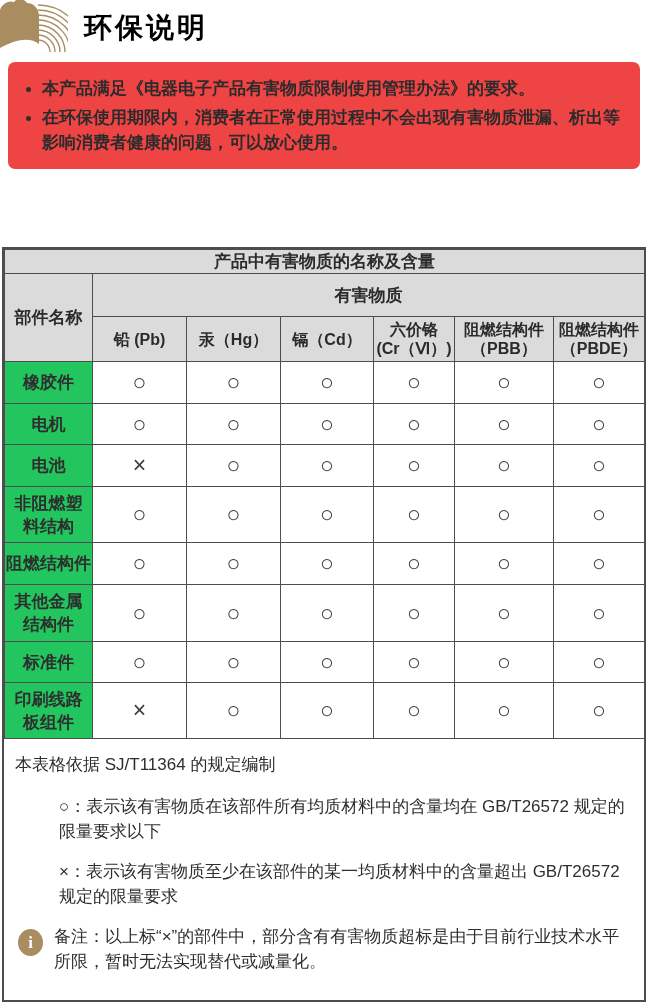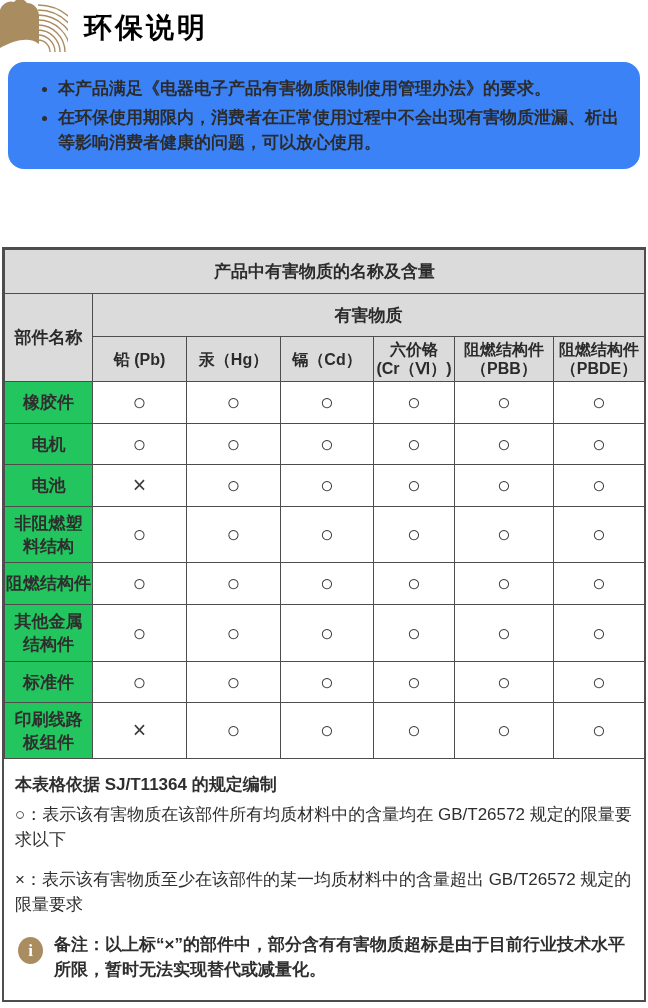--- a/index.html
+++ b/index.html
@@ -16,22 +16,22 @@
   .page-header { position: relative; height: 62px; }
   .logo { position: absolute; left: 0; top: 0; }
   .page-title {
     position: absolute; left: 84px; top: 9px;
     font-size: 28px; font-weight: bold; letter-spacing: 3px;
     color: #000000;
   }
 
   
   .notice-box {
-    margin: 0 8px; background: #3b82f6; border-radius: 16px;
-    padding: 12px 14px 12px 24px;
+    margin: 0 8px; background: #ef4444; border-radius: 7px;
+    padding: 12px 14px 12px 8px;
   }
   .bullet { display: flex; align-items: flex-start; padding: 2px 0; }
   .bullet .dot {
     flex: none; width: 5px; height: 5px; border-radius: 50%;
     background: #2e2e2e; margin: 11px 11px 0 10px;
   }
   .bullet .btext {
     font-size: 17px; font-weight: bold; line-height: 25px; color: #2b2b2b;
   }
   .efup-badge { vertical-align: -7px; margin-left: 2px; }
@@ -40,41 +40,41 @@
   .hazard-wrap {
     position: absolute; left: 2px; top: 247px; width: 644px; height: 755px;
     border: 2px solid #4d4d4d; background: #fff;
   }
   table.hazard { border-collapse: collapse; width: 100%; table-layout: fixed; }
   table.hazard td {
     border: 1px solid #4d4d4d; text-align: center; vertical-align: middle;
     overflow: hidden;
   }
   .hd { background: #dbdbdb; font-weight: bold; font-size: 17px; color: #2b2b2b; }
-  .title-row td { height: 44px; }
+  .title-row td { height: 24px; }
   .group-row td { height: 43px; }
   .sub-row td { height: 45px; font-size: 16px; white-space: pre-line; line-height: 19px; }
   .part {
     background: #22c55e; font-weight: bold; font-size: 17px;
     white-space: pre-line; line-height: 23px; padding: 2px 0;
   }
   .sym { font-size: 23px; font-weight: normal; color: #3d3d3d; background: #fff; }
 
   
   .notes { padding: 13px 12px 0 11px; font-size: 17px; line-height: 25px; }
-  .notes .basis { font-weight: bold; margin-bottom: 5px; }
-  .notes .sym-note { margin-bottom: 15px; color: #2e2e2e; }
+  .notes .basis { font-weight: normal; margin-bottom: 17px; }
+  .notes .sym-note { margin-bottom: 15px; color: #2e2e2e; margin-left: 44px; }
   .remark { display: flex; align-items: flex-start; margin-top: 3px; }
   .info-icon {
     flex: none; width: 25px; height: 27px; border-radius: 50%;
     background: #a98d61; color: #ffffff; text-align: center;
     font-family: "Liberation Serif", serif; font-weight: bold;
     font-size: 17px; line-height: 27px; margin: 5px 11px 0 3px;
   }
-  .remark .rtext { font-weight: bold; }
+  .remark .rtext { font-weight: normal; }
 </style>
 </head>
 <body>
 
 <div class="page-header">
   <span class="logo">
     <svg width="68" height="52" viewBox="0 0 68 52">
       <g fill="none" stroke="#a98d61" stroke-width="1.4">
         <path d="M38 40 A12 12 0 0 1 50 52"></path>
         <path d="M38 35 A17 17 0 0 1 55 52"></path>

